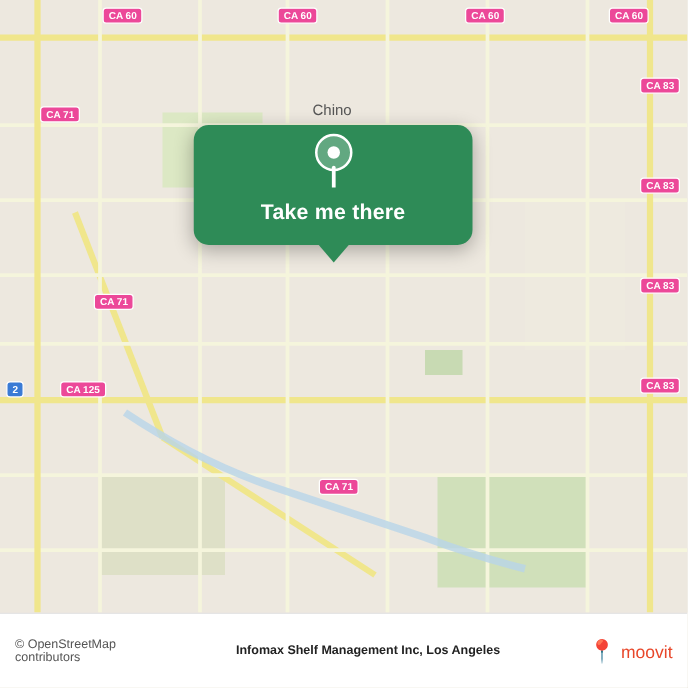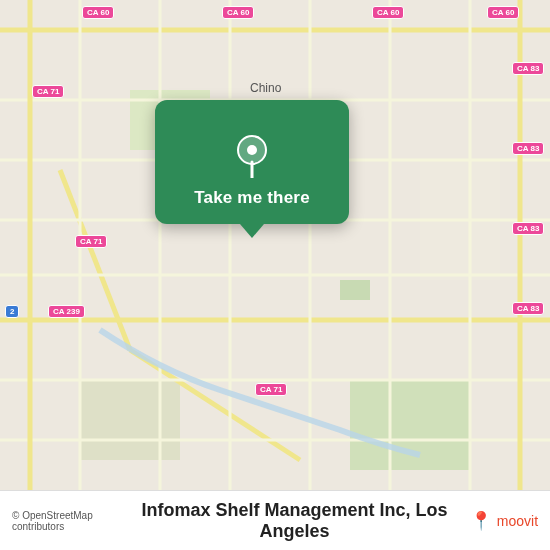--- a/index.html
+++ b/index.html
@@ -34,24 +34,24 @@
     }
     .highway-badge.ca {
       background: #ec4899;
     }
 
     
     #tooltip-card {
       position: absolute;
       top: 100px;
       left: 155px;
-      width: 194px;
+      width: 223px;
       background: #2e8b57;
       border-radius: 12px;
-      padding: 34px 20px 16px 20px;
+      padding: 6px 20px 16px 20px;
       display: flex;
       flex-direction: column;
       align-items: center;
       box-shadow: 0 4px 15px rgba(0,0,0,0.3);
       z-index: 10;
     }
 
     #tooltip-card::after {
       content: '';
       position: absolute;
@@ -88,21 +88,21 @@
       gap: 16px;
     }
 
     .copyright-text {
       font-size: 10px;
       color: #555;
       flex: 1;
     }
 
     .bottom-title {
-      font-size: 18px;
+      font-size: 10px;
       font-weight: 600;
       color: #222;
       flex: 3;
       text-align: center;
     }
 
     .moovit-logo {
       display: flex;
       align-items: center;
       gap: 4px;
@@ -171,21 +171,21 @@
 
   <div class="highway-badge ca" style="top:62px; left:512px;">CA 83</div>
   <div class="highway-badge ca" style="top:142px; left:512px;">CA 83</div>
   <div class="highway-badge ca" style="top:222px; left:512px;">CA 83</div>
   <div class="highway-badge ca" style="top:302px; left:512px;">CA 83</div>
 
   <div class="highway-badge ca" style="top:85px; left:32px;">CA 71</div>
   <div class="highway-badge ca" style="top:235px; left:75px;">CA 71</div>
   <div class="highway-badge ca" style="top:383px; left:255px;">CA 71</div>
 
-  <div class="highway-badge ca" style="top:305px; left:48px;">CA 239</div>
+  <div class="highway-badge ca" style="top:305px; left:48px;">CA 125</div>
 
   <div class="highway-badge ca" style="top:305px; left:5px; background:#3a7bd5;">2</div>
 
   <div id="tooltip-card">
 
     <svg class="pin-icon" viewBox="0 0 44 44" fill="none" xmlns="http://www.w3.org/2000/svg">
       <circle cx="22" cy="16" r="14" fill="rgba(255,255,255,0.25)" stroke="white" stroke-width="2"></circle>
       <circle cx="22" cy="16" r="5" fill="white"></circle>
       <path d="M22 28 L22 44" stroke="white" stroke-width="3" stroke-linecap="round"></path>
     </svg>

